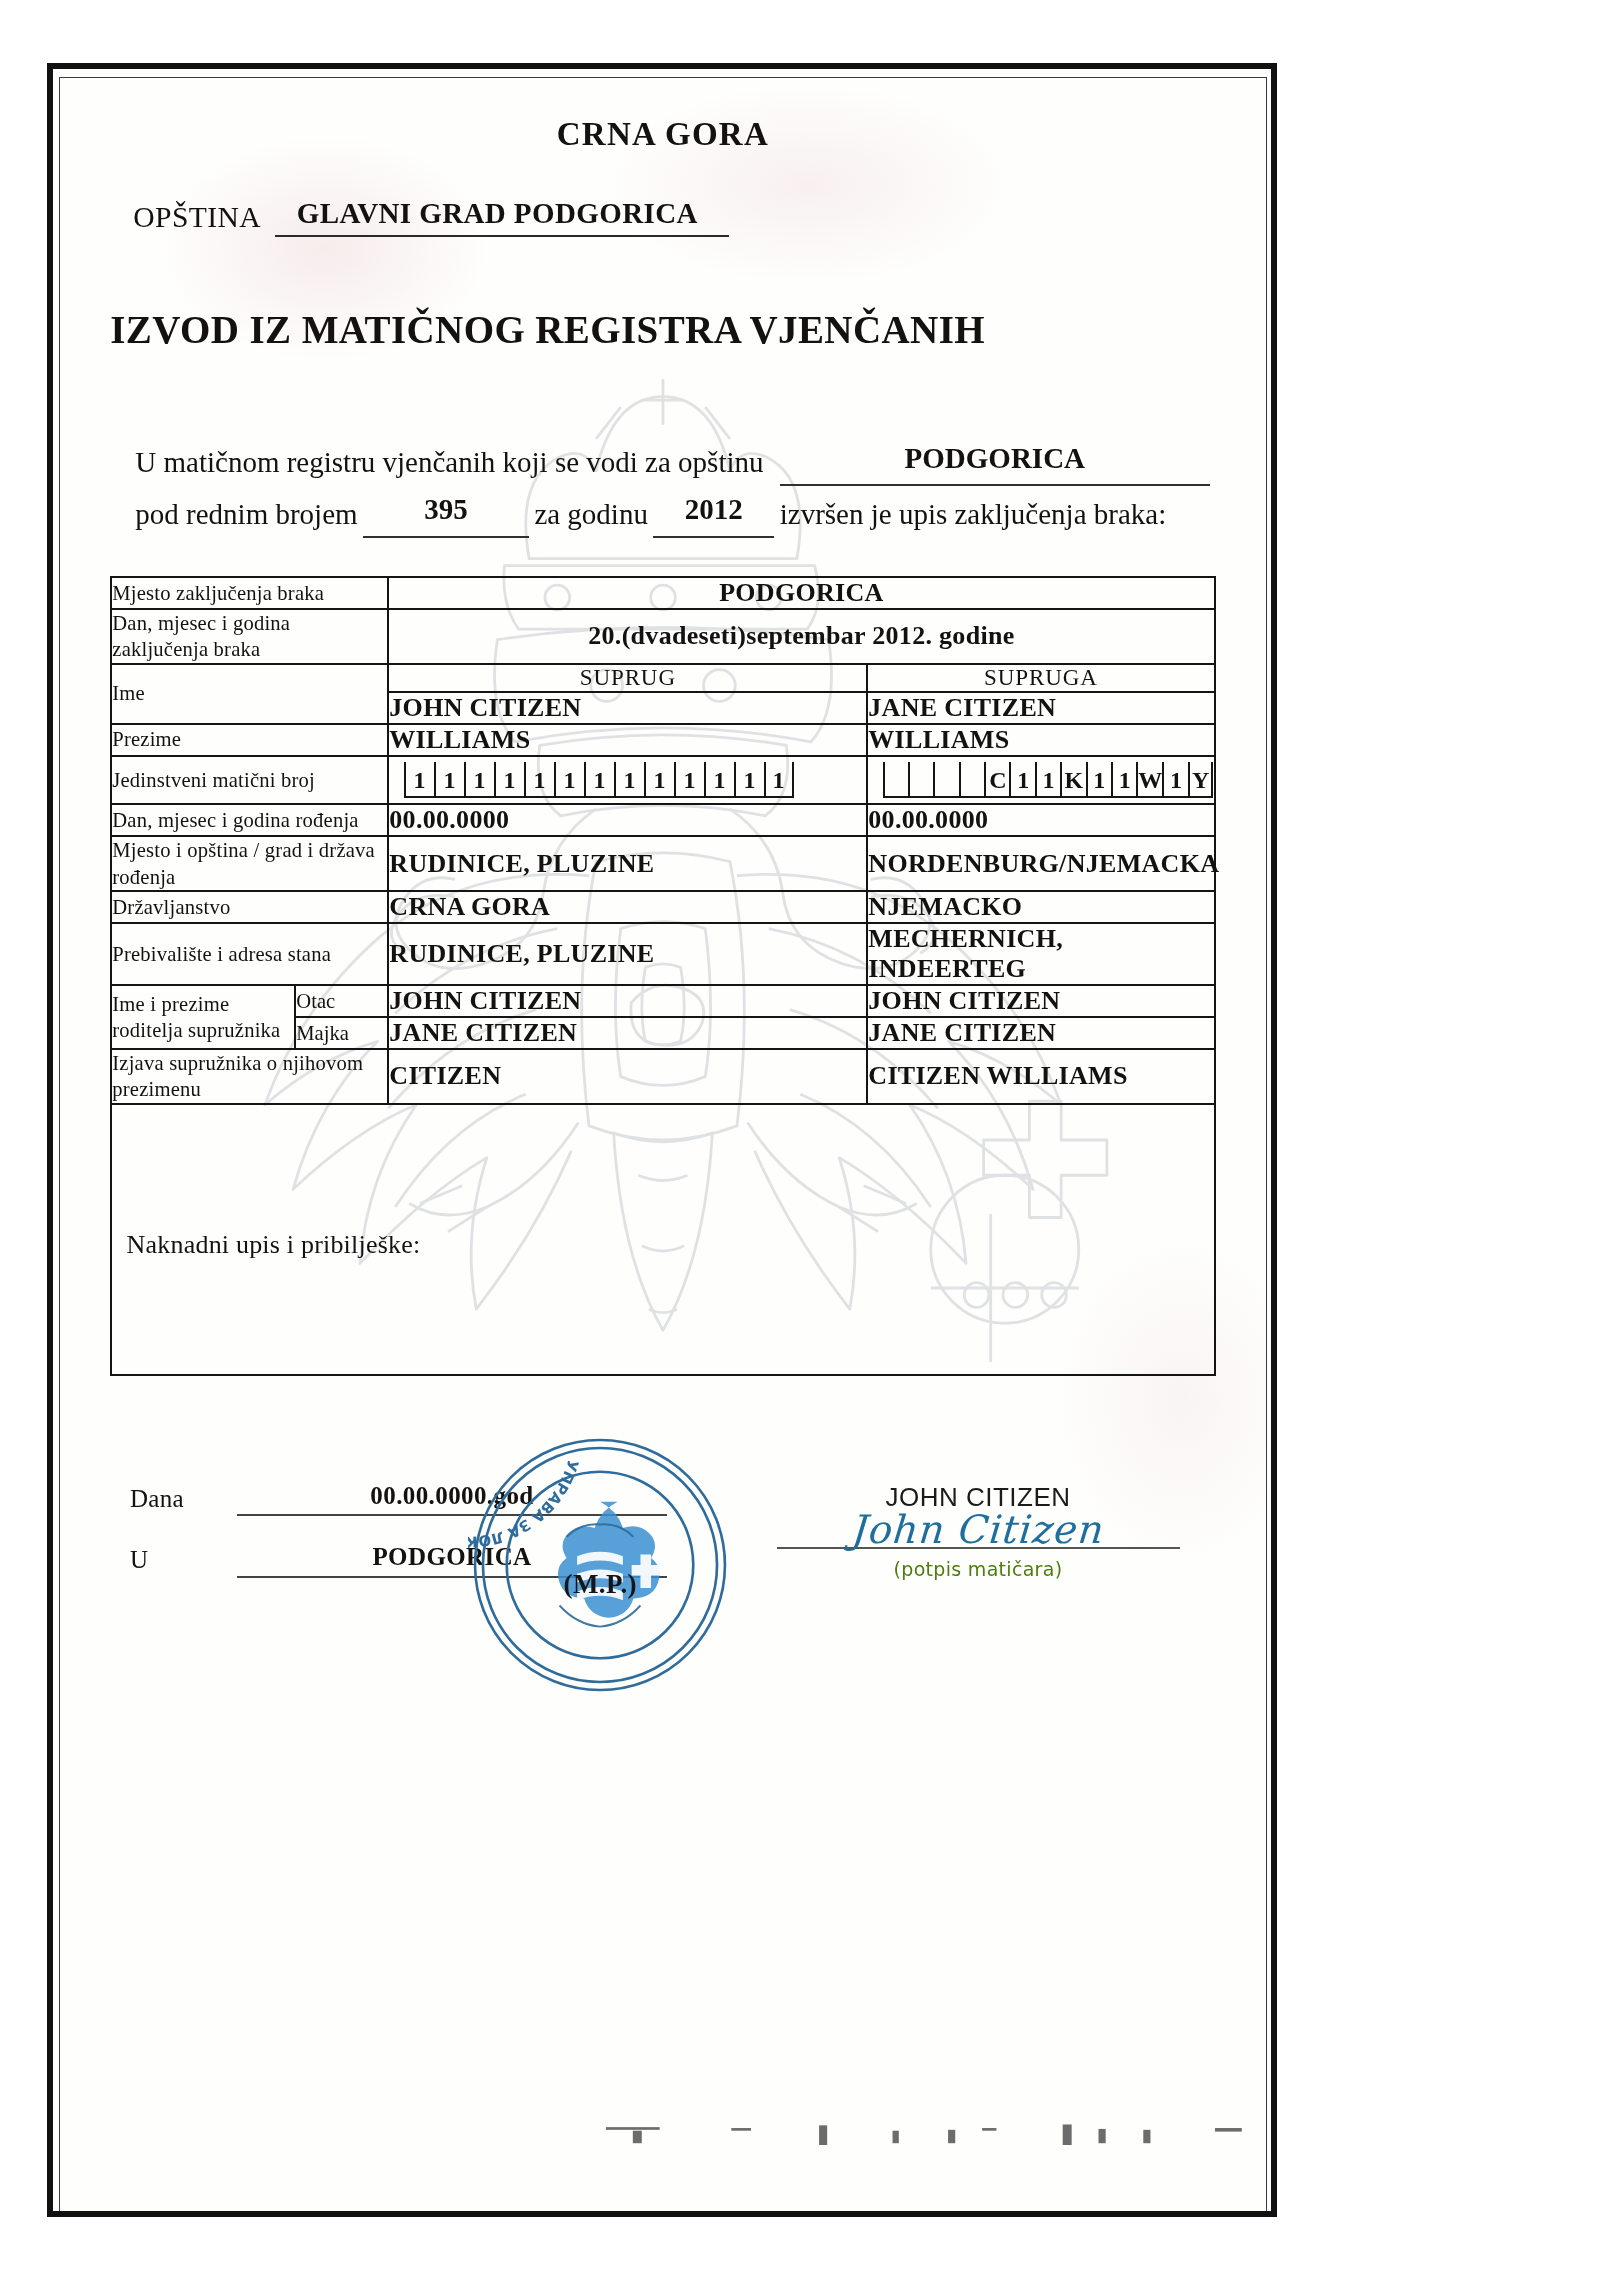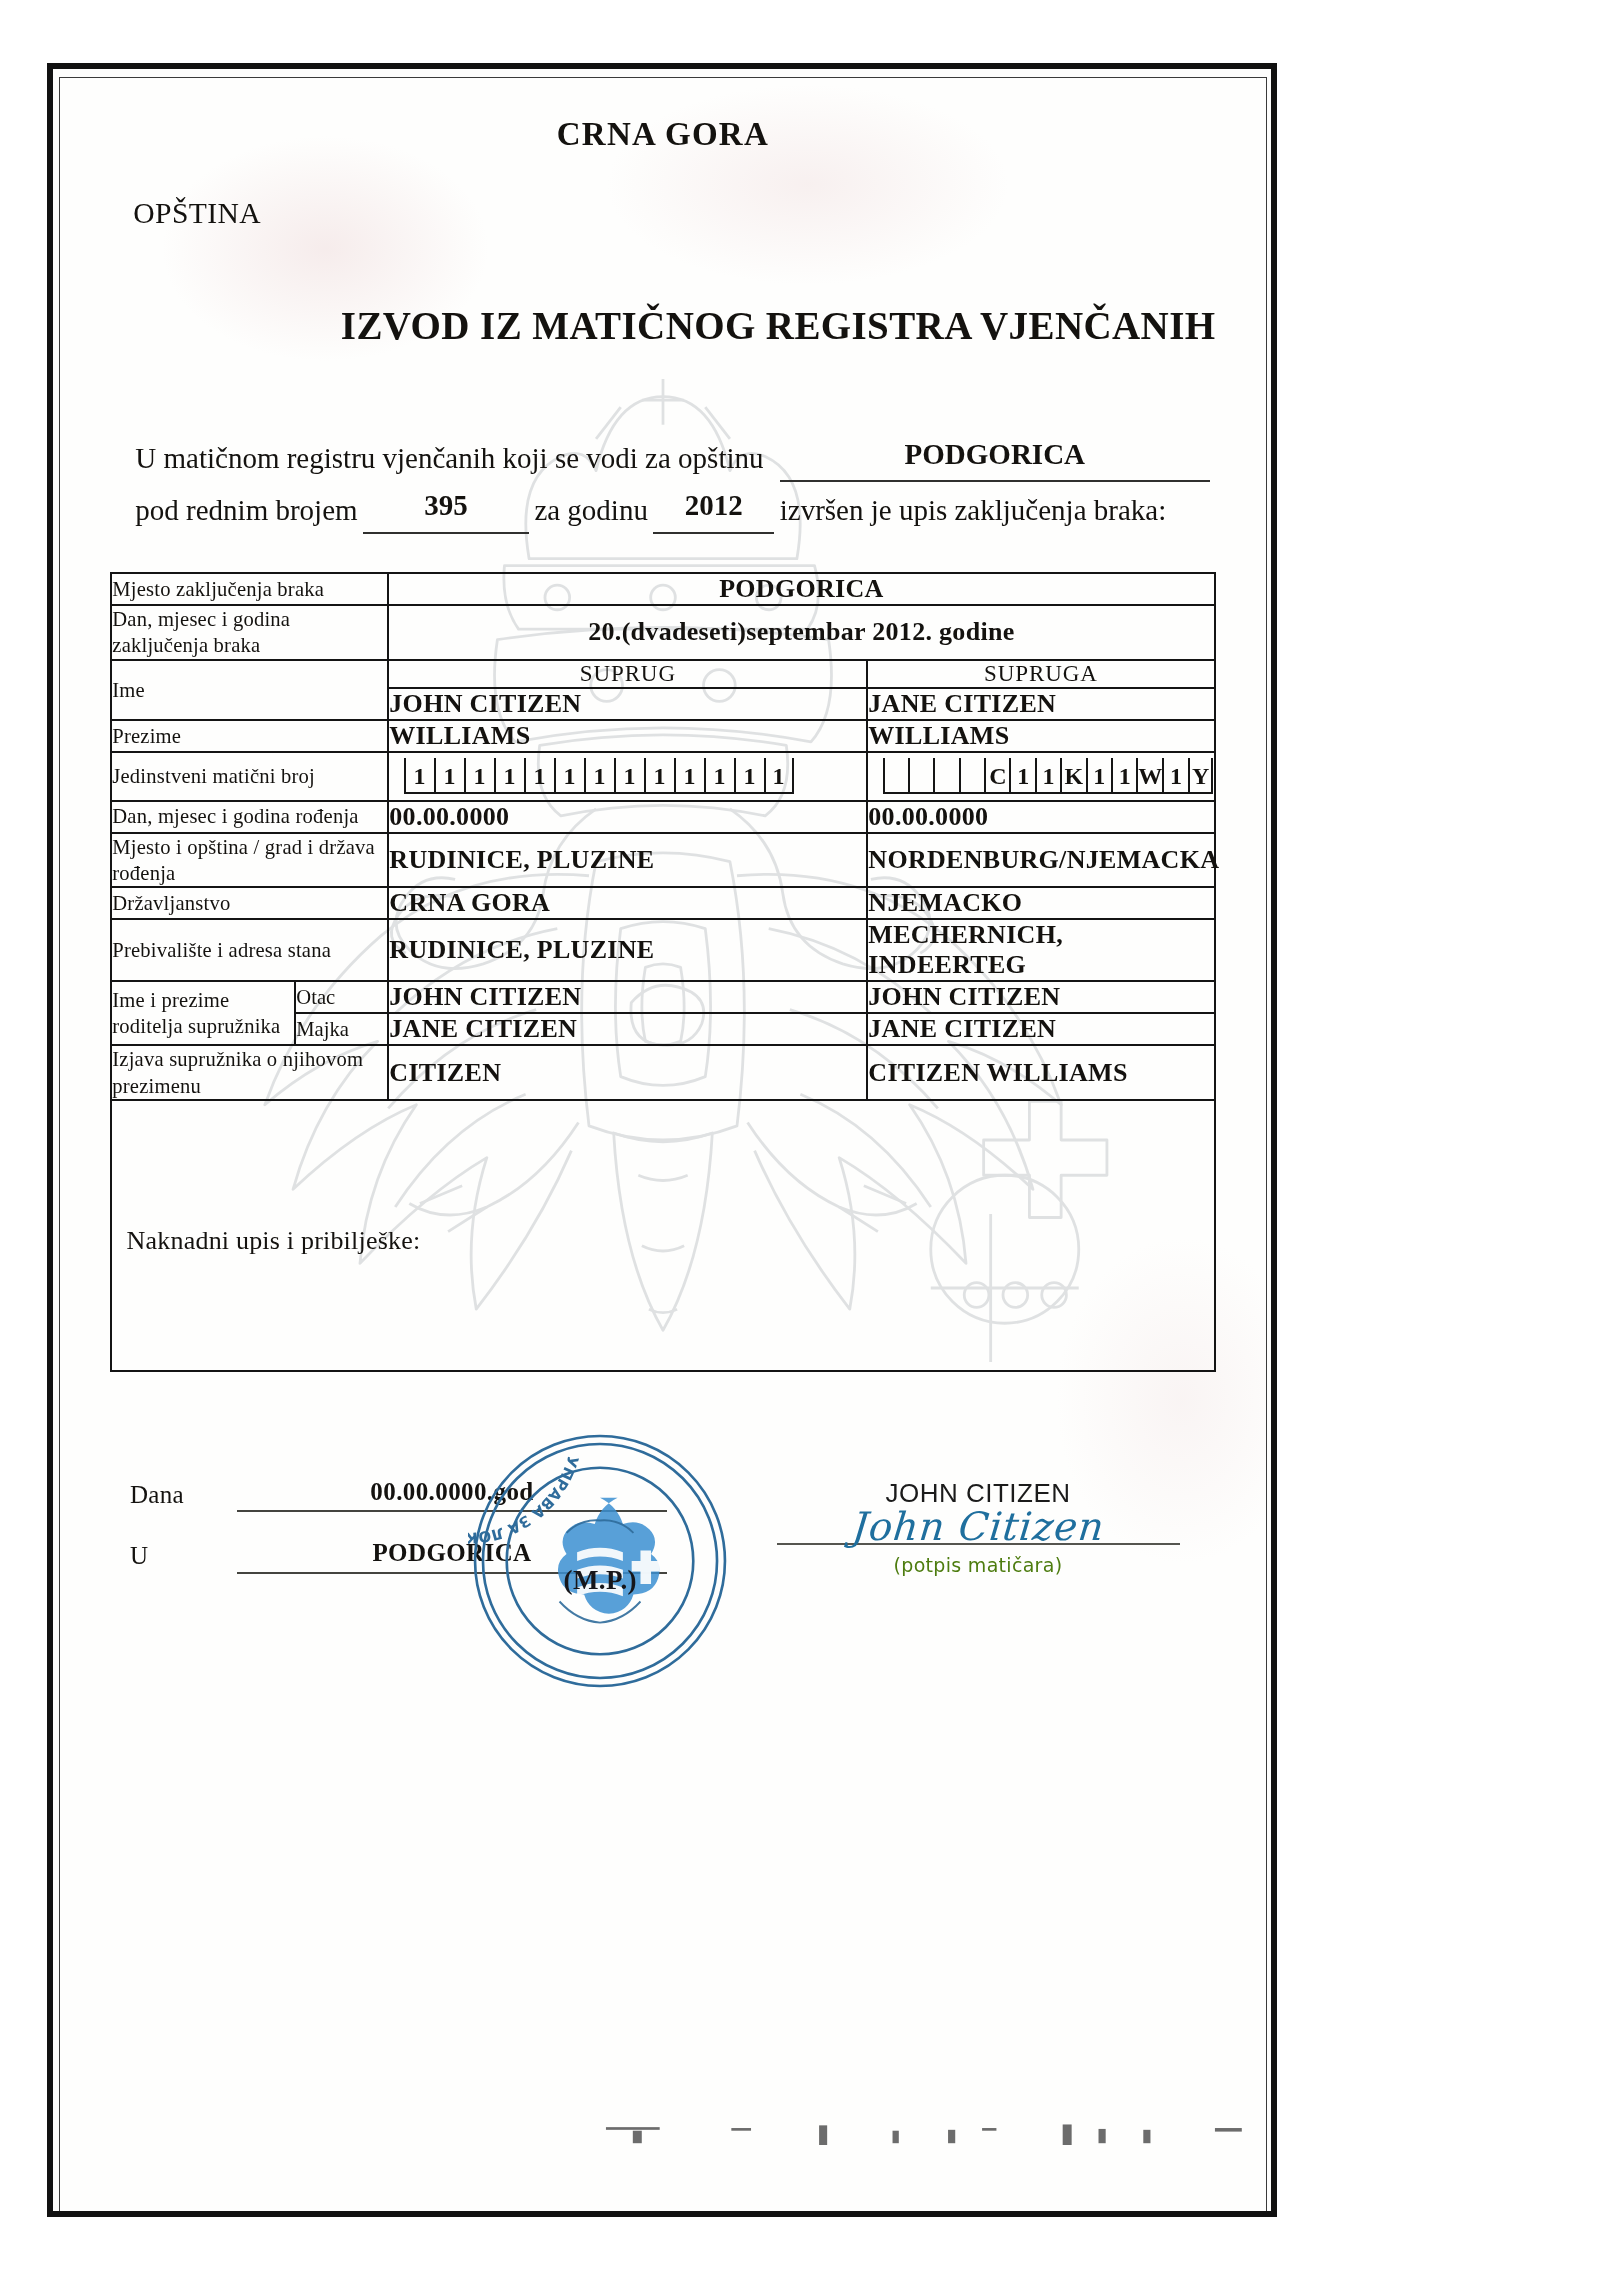--- a/index.html
+++ b/index.html
@@ -94,21 +94,21 @@
   .opstina-value {
     font-size: 29px;
     font-weight: bold;
     letter-spacing: 0.4px;
     border-bottom: 2.7px solid #2a2a2a;
     padding: 0 19.7px 4.5px 21.5px;
     min-width: 412px;
   }
 
   .main-title {
-    text-align: right;
+    text-align: left;
     font-weight: bold;
     font-size: 39px;
     letter-spacing: 0.4px;
     margin-top: 70px;
   }
 
   .intro {
     margin-top: 83px;
     padding-left: 25px;
     font-size: 29px;
@@ -339,20 +339,21 @@
         <path d="M286 -250 h28 v-24 h20 v24 h28 v22 h-28 v26 h-20 v-26 h-28z" transform="translate(0,0)"></path>
       </svg>
     </div>
 
     <div id="doc">
 
       <div class="country-title">CRNA GORA</div>
 
       <div class="opstina-row">
         <span class="opstina-label">OPŠTINA</span>
+        <span class="opstina-value">GLAVNI GRAD PODGORICA</span>
       </div>
 
       <div class="main-title">IZVOD IZ MATIČNOG REGISTRA VJENČANIH</div>
 
       <div class="intro">
         <div class="intro-line">
           <span>U matičnom registru vjenčanih koji se vodi za opštinu</span>
           <span class="fill-blank blank-opstina">PODGORICA</span>
         </div>
         <div class="intro-line">

